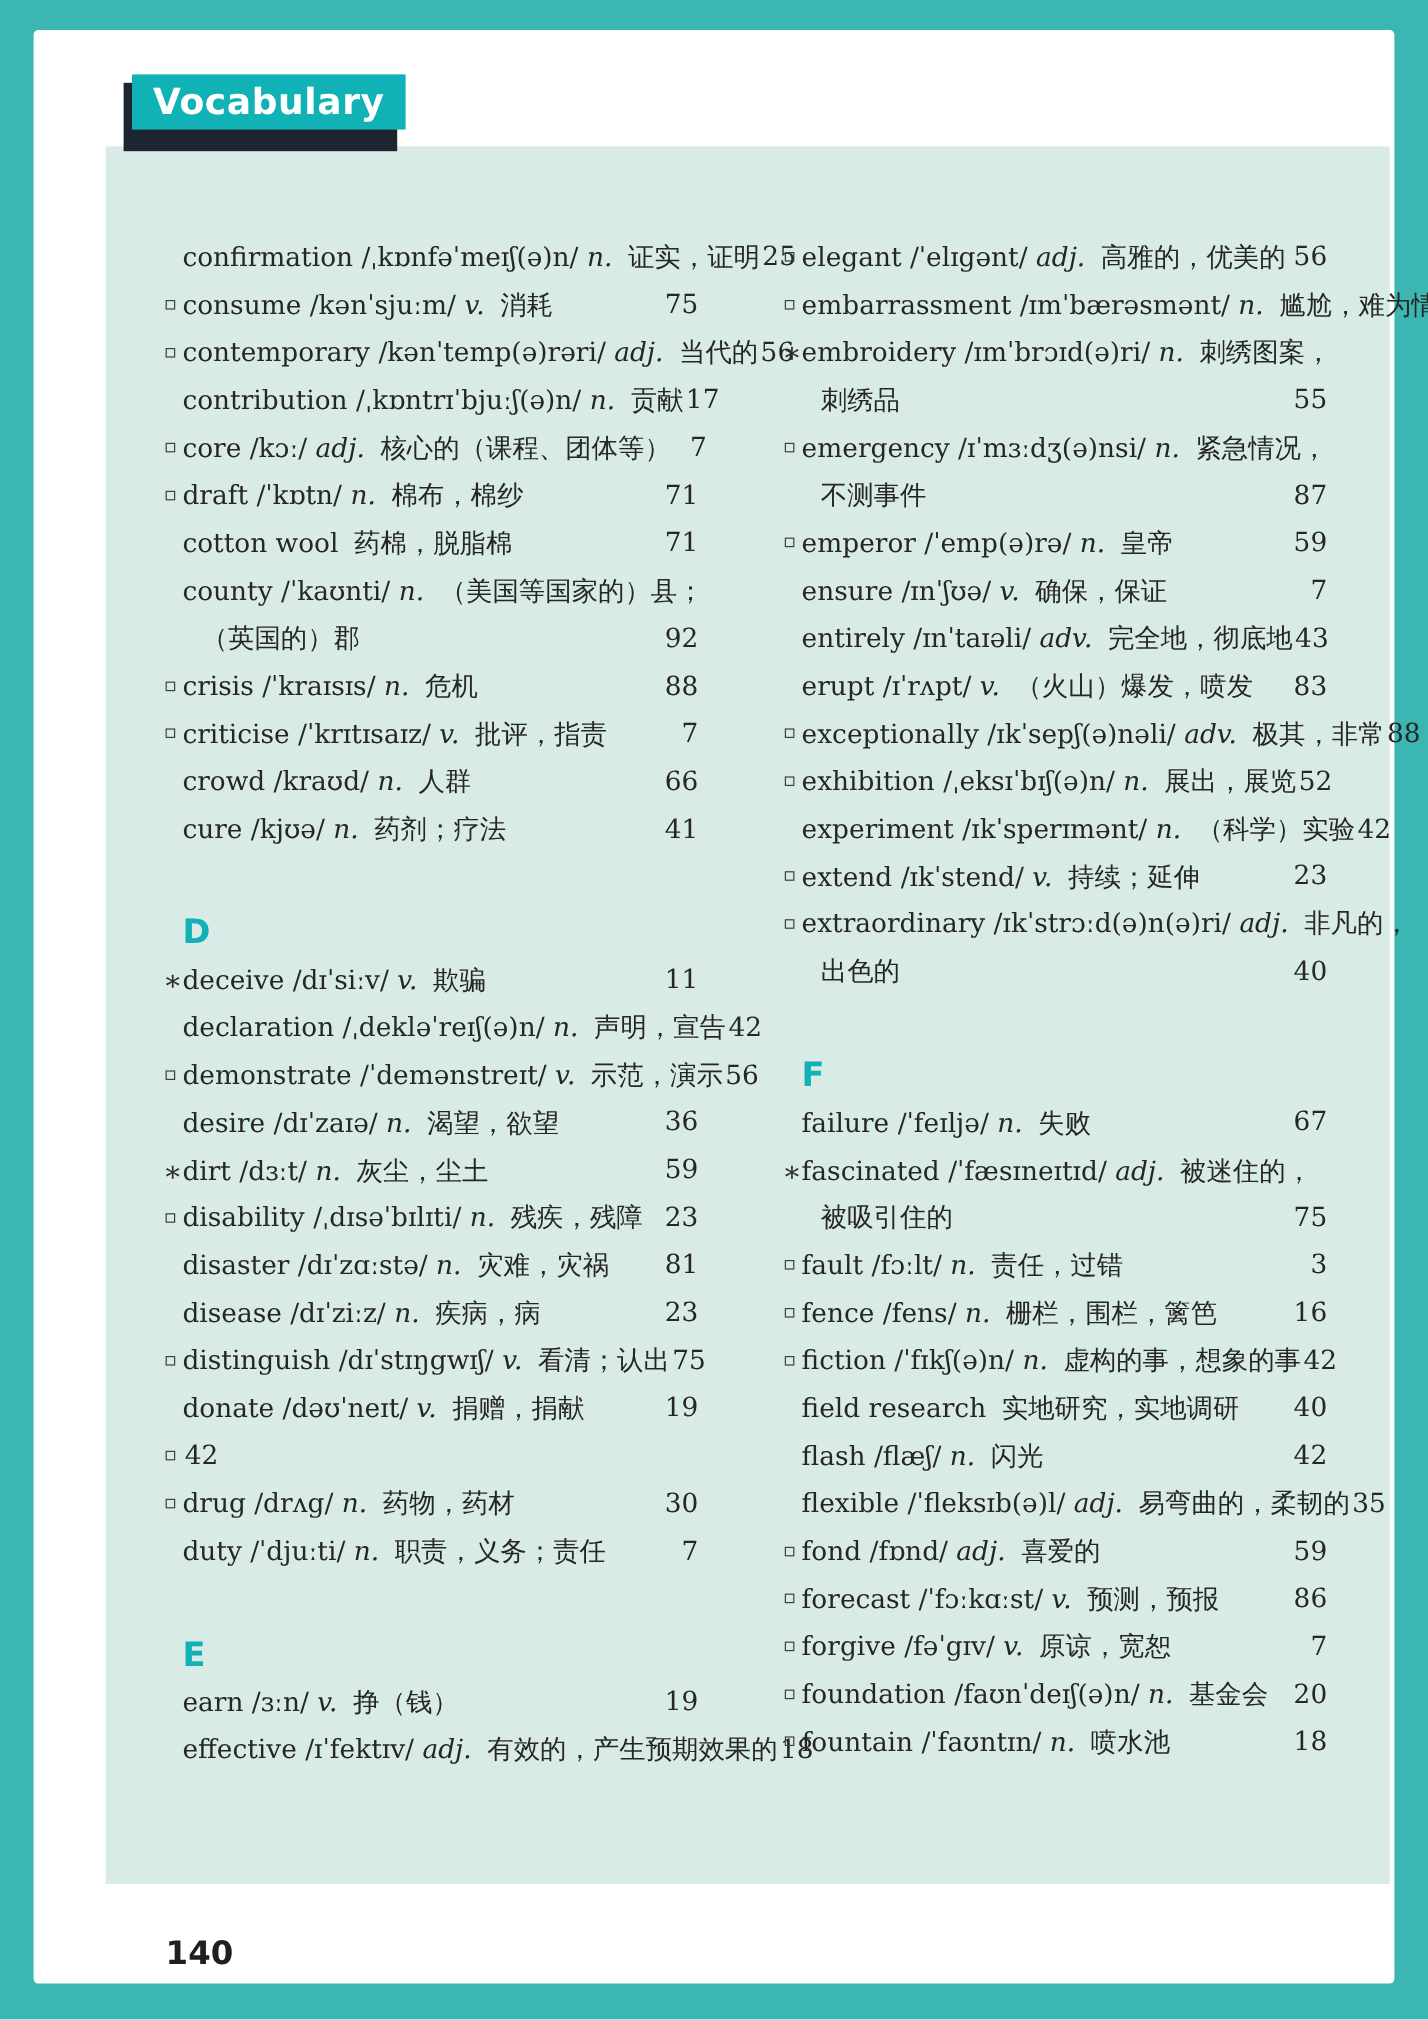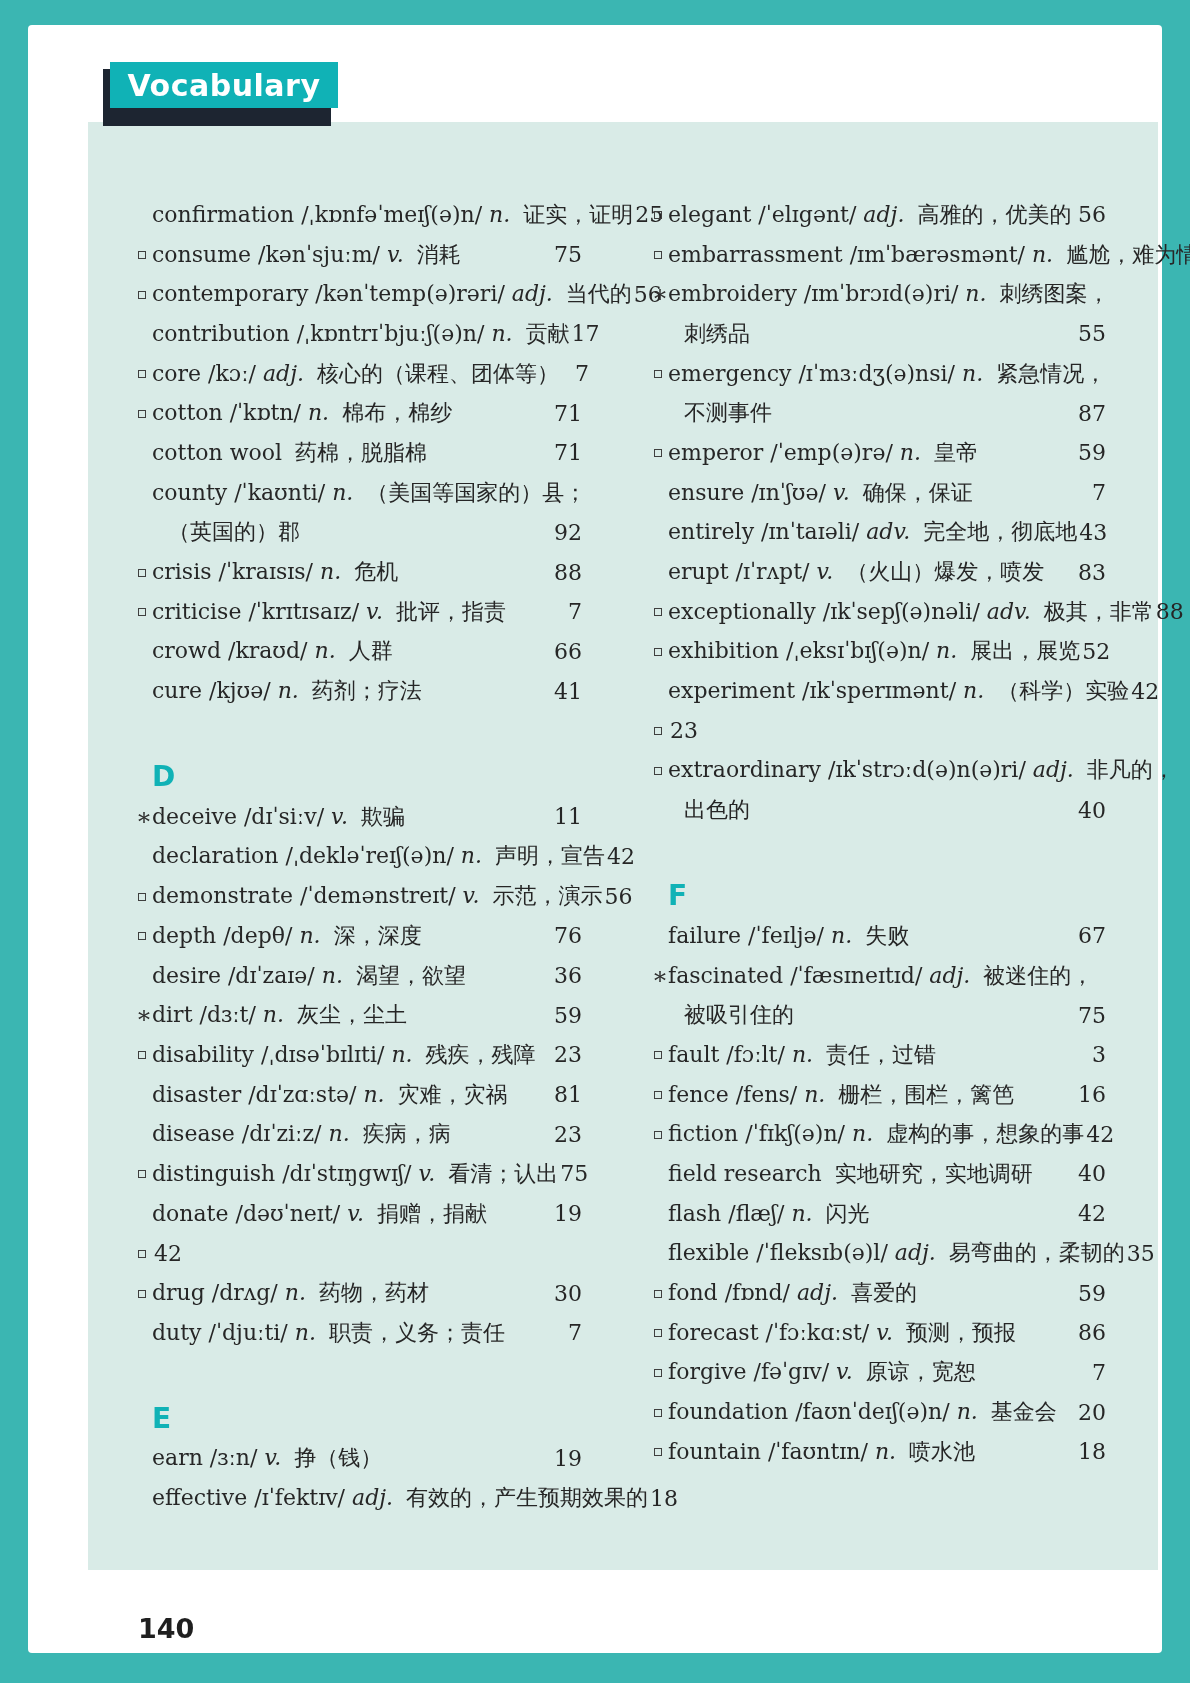--- a/index.html
+++ b/index.html
@@ -89,21 +89,21 @@
     <span class="marker"><span class="sq"></span></span>
     <span class="txt">
       <span class="en">core /kɔː/</span><span class="pos">adj.</span><span class="zh">核心的（课程、团体等）</span>
     </span>
     <span class="pg">7</span>
   </div>
 
   <div class="row">
     <span class="marker"><span class="sq"></span></span>
     <span class="txt">
-      <span class="en">cotton /ˈkɒtn/</span><span class="pos">n.</span><span class="zh">棉布，棉纱</span>
+      <span class="en">draft /ˈkɒtn/</span><span class="pos">n.</span><span class="zh">棉布，棉纱</span>
     </span>
     <span class="pg">71</span>
   </div>
 
   <div class="row">
     <span class="marker"></span>
     <span class="txt">
       <span class="en">cotton wool</span><span class="zh">药棉，脱脂棉</span>
     </span>
     <span class="pg">71</span>
@@ -178,27 +178,20 @@
   </div>
 
   <div class="row">
     <span class="marker"><span class="sq"></span></span>
     <span class="txt">
       <span class="en">demonstrate /ˈdemənstreɪt/</span><span class="pos">v.</span><span class="zh">示范，演示</span>
     </span>
     <span class="pg">56</span>
   </div>
 
-  <div class="row">
-    <span class="marker"><span class="sq"></span></span>
-    <span class="txt">
-      <span class="en">depth /depθ/</span><span class="pos">n.</span><span class="zh">深，深度</span>
-    </span>
-    <span class="pg">76</span>
-  </div>
 
   <div class="row">
     <span class="marker"></span>
     <span class="txt">
       <span class="en">desire /dɪˈzaɪə/</span><span class="pos">n.</span><span class="zh">渴望，欲望</span>
     </span>
     <span class="pg">36</span>
   </div>
 
   <div class="row">
@@ -390,20 +383,23 @@
   <div class="row">
     <span class="marker"></span>
     <span class="txt">
       <span class="en">experiment /ɪkˈsperɪmənt/</span><span class="pos">n.</span><span class="zh">（科学）实验</span>
     </span>
     <span class="pg">42</span>
   </div>
 
   <div class="row">
     <span class="marker"><span class="sq"></span></span>
+    <span class="txt">
+      <span class="en">extend /ɪkˈstend/</span><span class="pos">v.</span><span class="zh">持续；延伸</span>
+    </span>
     <span class="pg">23</span>
   </div>
 
   <div class="row">
     <span class="marker"><span class="sq"></span></span>
     <span class="txt">
       <span class="en">extraordinary /ɪkˈstrɔːd(ə)n(ə)ri/</span><span class="pos">adj.</span><span class="zh">非凡的，</span>
     </span>
     <span class="pg"></span>
   </div>

